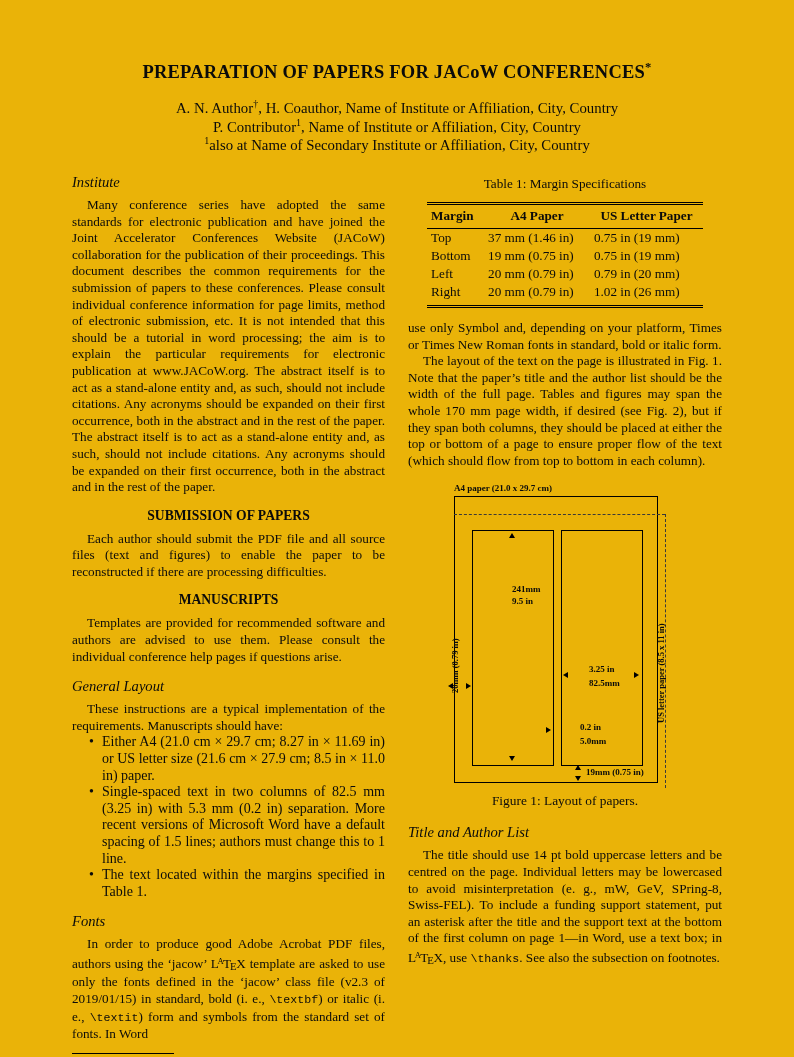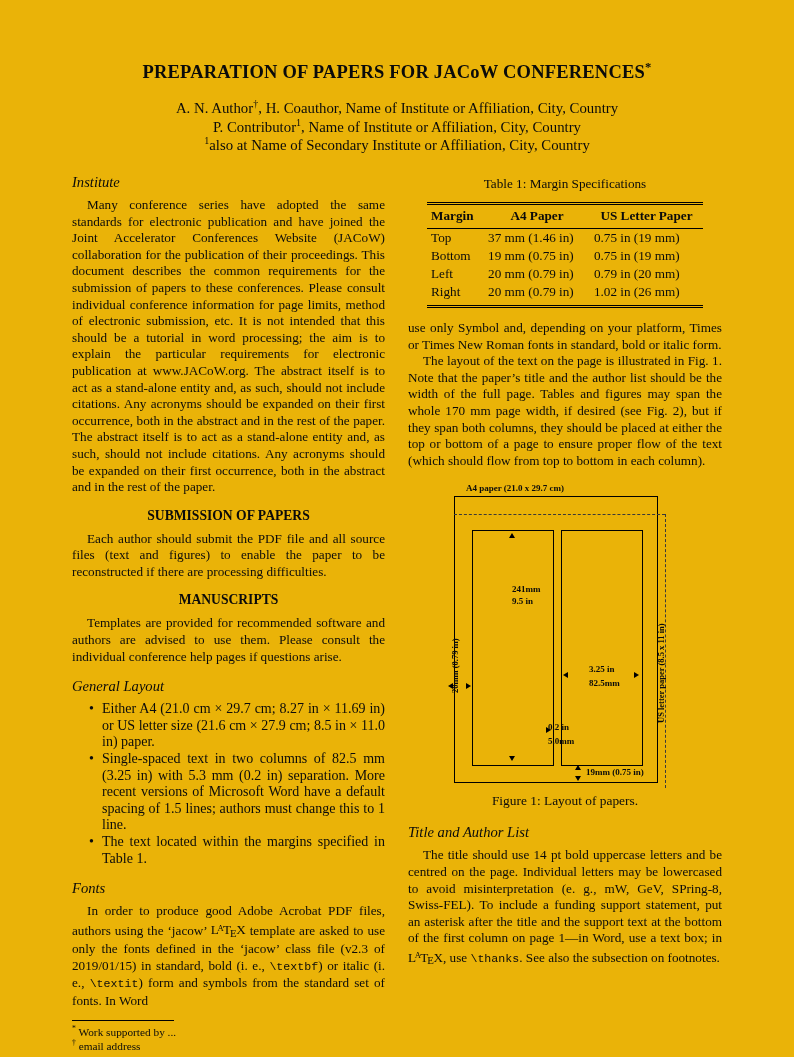--- a/index.html
+++ b/index.html
@@ -78,20 +78,21 @@
     <div class="sub-h first-h">Institute</div>
     <p class="body-p">Many conference series have adopted the same standards for electronic publication and have joined the Joint Accelerator Conferences Website (JACoW) collaboration for the publication of their proceedings. This document describes the common requirements for the submission of papers to these conferences. Please consult individual conference information for page limits, method of electronic submission, etc. It is not intended that this should be a tutorial in word processing; the aim is to explain the particular requirements for electronic publication at www.JACoW.org. The abstract itself is to act as a stand-alone entity and, as such, should not include citations. Any acronyms should be expanded on their first occurrence, both in the abstract and in the rest of the paper. The abstract itself is to act as a stand-alone entity and, as such, should not include citations. Any acronyms should be expanded on their first occurrence, both in the abstract and in the rest of the paper.</p>
 
     <div class="sec-h">SUBMISSION OF PAPERS</div>
     <p class="body-p">Each author should submit the PDF file and all source files (text and figures) to enable the paper to be reconstructed if there are processing difficulties.</p>
 
     <div class="sec-h">MANUSCRIPTS</div>
     <p class="body-p">Templates are provided for recommended software and authors are advised to use them. Please consult the individual conference help pages if questions arise.</p>
 
     <div class="sub-h">General Layout</div>
+    <p class="body-p">These instructions are a typical implementation of the requirements. Manuscripts should have:</p>
     <ul class="bullets" id="layout-bullets">
         <li>Either A4 (21.0 cm × 29.7 cm; 8.27 in × 11.69 in) or US letter size (21.6 cm × 27.9 cm; 8.5 in × 11.0 in) paper.</li>
         <li>Single-spaced text in two columns of 82.5 mm (3.25 in) with 5.3 mm (0.2 in) separation. More recent versions of Microsoft Word have a default spacing of 1.5 lines; authors must change this to 1 line.</li>
         <li>The text located within the margins specified in Table 1.</li>
       </ul>
 
     <div class="sub-h">Fonts</div>
     <p class="body-p"><span>In order to produce good Adobe Acrobat PDF files, authors using the ‘jacow’ </span><span>L<span class="lA">A</span>T<span class="lE">E</span>X</span><span> template are asked to use only the fonts defined in the ‘jacow’ class file (v2.3 of 2019/01/15) in standard, bold (i. e., </span><span class="mono">\textbf</span><span>) or italic (i. e., </span><span class="mono">\textit</span><span>) form and symbols from the standard set of fonts. In Word</span></p>
 
     <div class="fn-rule"></div>
@@ -132,21 +133,21 @@
             <td>20 mm (0.79 in)</td>
             <td>1.02 in (26 mm)</td>
           </tr>
         </tbody>
     </table>
 
     <p class="body-p noindent" style="margin-top:12px;font-family:Liberation Serif, serif;">use only Symbol and, depending on your platform, Times or Times New Roman fonts in standard, bold or italic form.</p>
     <p class="body-p">The layout of the text on the page is illustrated in Fig. 1. Note that the paper’s title and the author list should be the width of the full page. Tables and figures may span the whole 170 mm page width, if desired (see Fig. 2), but if they span both columns, they should be placed at either the top or bottom of a page to ensure proper flow of the text (which should flow from top to bottom in each column).</p>
 
     <div class="fig">
-      <div class="lbl" style="left:58px;top:0;text-align:right;">A4 paper (21.0 x 29.7 cm)</div>
+      <div class="lbl" style="left:46px;top:0;text-align:right;">A4 paper (21.0 x 29.7 cm)</div>
 
       <div class="rect" style="left:46px;top:14px;width:202px;height:285px;"></div>
       <div class="dash-h" style="left:46px;top:32px;width:211px;"></div>
       <div class="dash-v" style="left:257px;top:32px;height:274px;"></div>
 
       <div class="rect" style="left:64px;top:48px;width:80px;height:234px;"></div>
       <div class="rect" style="left:153px;top:48px;width:80px;height:234px;"></div>
 
       <div class="tri up" style="left:101px;top:51px;"></div>
       <div class="tri down" style="left:101px;top:274px;"></div>
@@ -160,21 +161,21 @@
       <div class="tri right" style="left:58px;top:201px;"></div>
 
       <div class="tri left" style="left:155px;top:190px;"></div>
       <div class="tri right" style="left:226px;top:190px;"></div>
       <div class="lbl" style="left:181px;top:180px;line-height:14px;">
         <div>3.25 in</div>
         <div>82.5mm</div>
       </div>
 
       <div class="tri right" style="left:138px;top:245px;"></div>
-      <div class="lbl" style="left:140px;top:238px;line-height:14px;">
+      <div class="lbl" style="left:172px;top:238px;line-height:14px;">
         <div>0.2 in</div>
         <div>5.0mm</div>
       </div>
 
       <div class="tri up" style="left:167px;top:283px;"></div>
       <div class="tri down" style="left:167px;top:294px;"></div>
       <div class="lbl" style="left:178px;top:284px;">19mm (0.75 in)</div>
 
       <div class="lbl lbl-sm rot" style="left:259px;top:229px;">US letter paper (8.5 x 11 in)</div>
 

